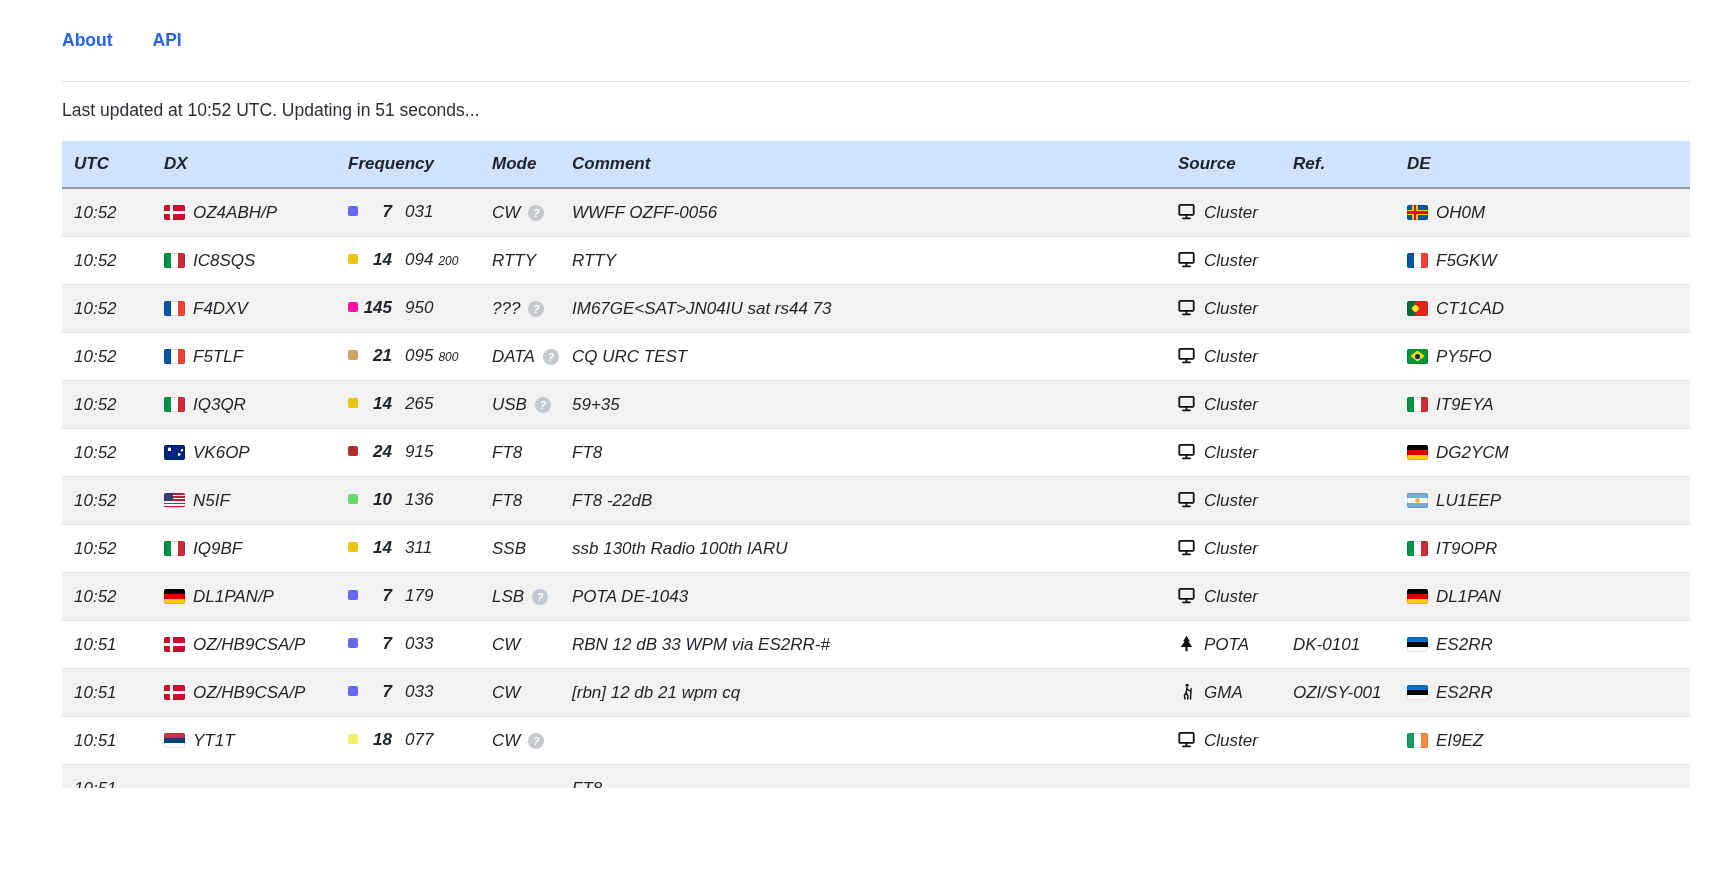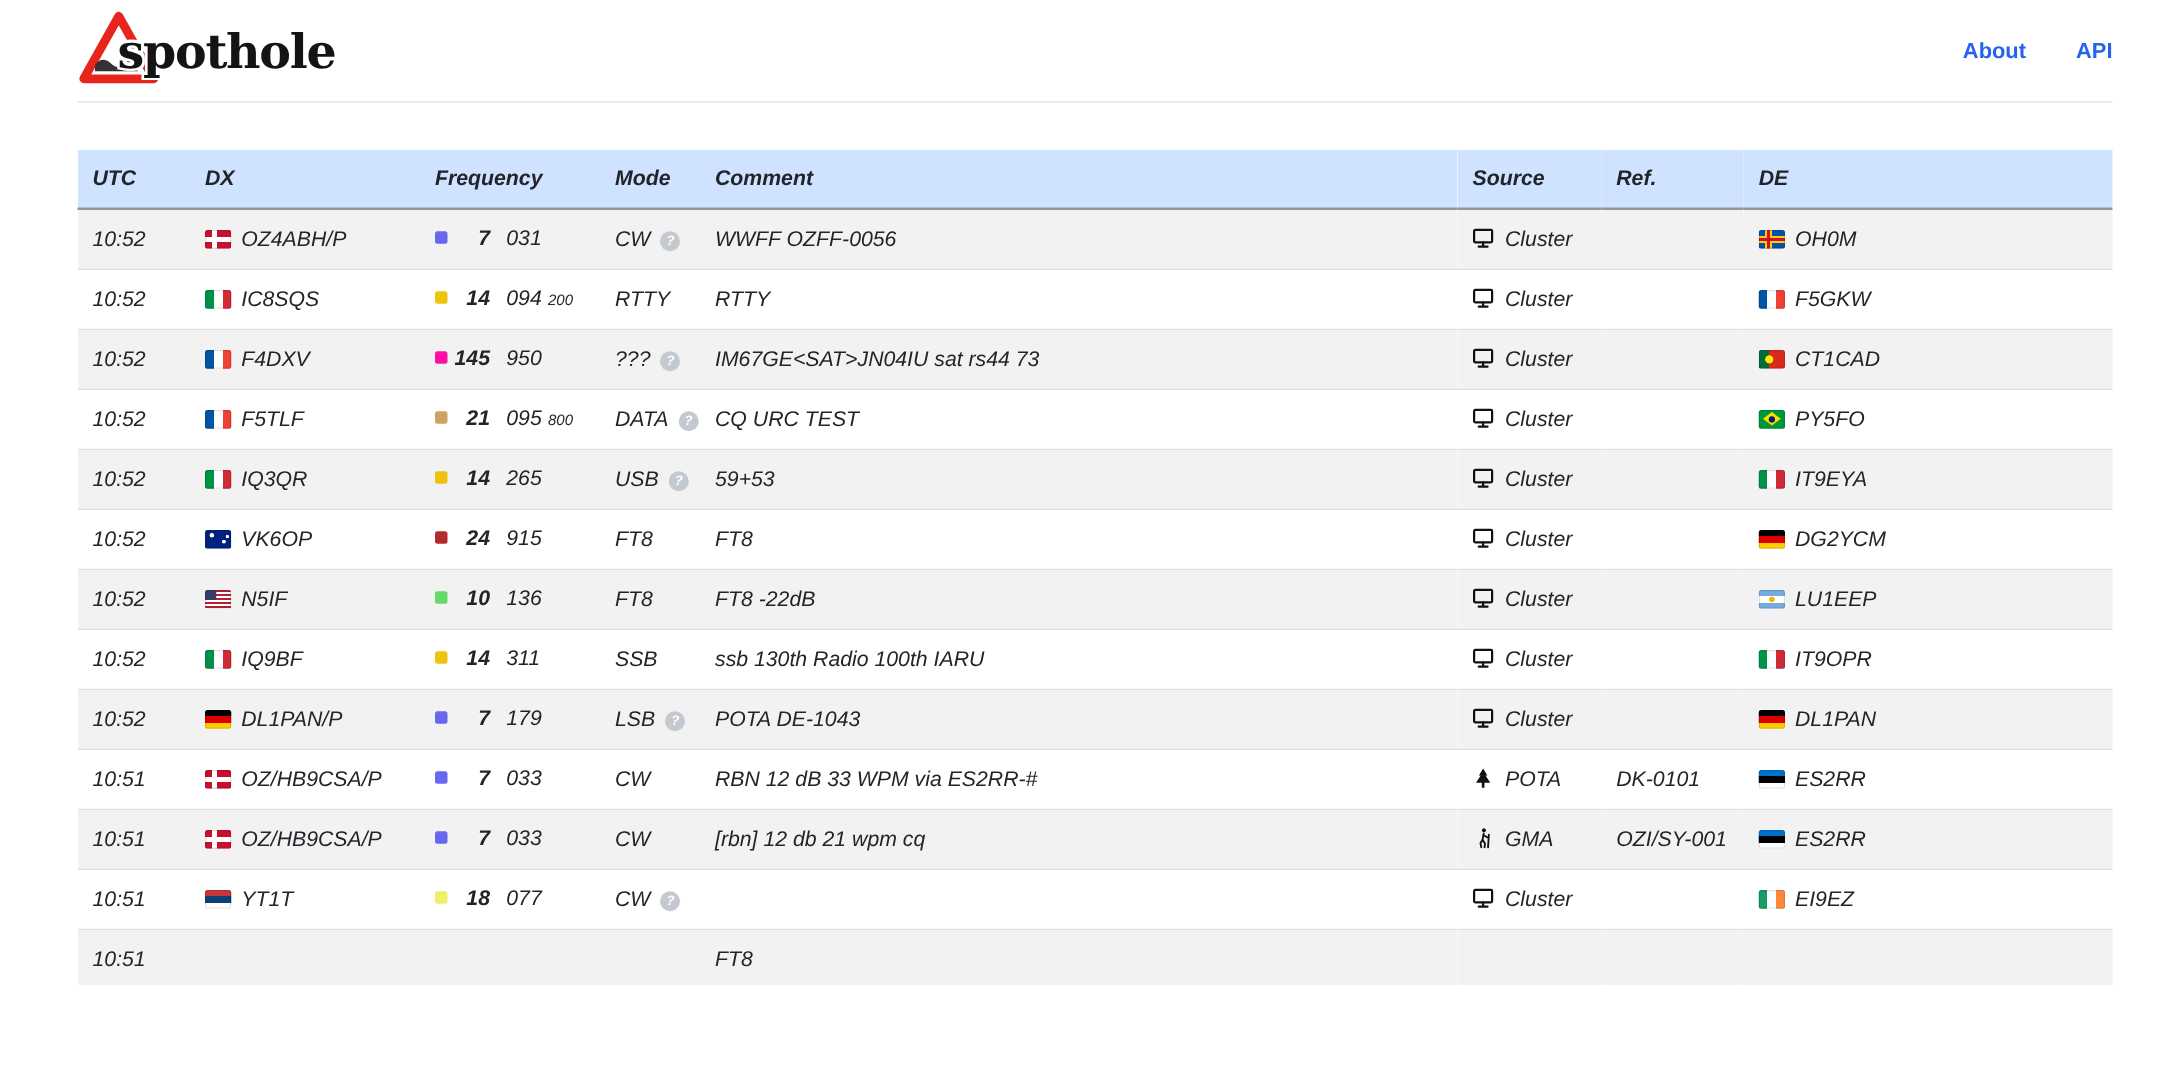--- a/index.html
+++ b/index.html
@@ -111,36 +111,28 @@
   .flag-br::after { content: ""; position: absolute; left: 8px; top: 5px; width: 5px; height: 5px;
     border-radius: 50%; background: #012169; }
 </style>
 </head>
 <body>
 
 <div class="clip">
 <div class="page">
 
   <div class="topbar">
-    <a class="brand" href="#">
-      <span class="brand-tri">
-        <svg width="66" height="62" viewBox="0 0 66 62" aria-hidden="true">
-          <path d="M33 6 L61 56 H5 Z" fill="#ffffff" stroke="#e8251c" stroke-width="7" stroke-linejoin="round"></path>
-          <path d="M14 45 c4 -6 9 -5 13 -1 c4 4 8 3 12 -2 c3 -3 6 -2 9 2 l0 6 H14 Z" fill="#333333"></path>
-        </svg>
-      </span>
-      <span class="brand-text">spothole</span>
-    </a>
     <div class="nav">
       <a href="#">About</a>
       <a href="#">API</a>
     </div>
   </div>
 
   <div class="statusrow">
+    <div class="status-text">Last updated at 10:52 UTC. Updating in 51 seconds...</div>
   </div>
 
   <table class="spots">
     <colgroup>
       <col style="width:90px">
           <col style="width:184px">
           <col style="width:144px">
           <col style="width:80px">
       <col style="width:606px">
           <col style="width:115px">
@@ -256,21 +248,21 @@
     <td>10:52</td>
     <td>
       <span class="flag flag-it"></span><span>IQ3QR</span>
     </td>
     <td>
       <span class="band-dot" style="background: rgb(238, 195, 11);"></span><span class="f-mhz">14</span><span class="f-khz">265</span><span class="f-hz"></span>
     </td>
     <td>
       <span>USB</span><span class="qbadge">?</span>
     </td>
-    <td>59+53</td>
+    <td>59+35</td>
     <td>
       <span class="src-icon"><svg viewBox="0 0 16 16">
                   <rect x="1.2" y="1.8" width="13.6" height="9.4" rx="1" fill="none" stroke="currentColor" stroke-width="1.7"></rect>
                   <path d="M8 11.4v2.3M4.7 14.4h6.6" stroke="currentColor" stroke-width="1.7" fill="none" stroke-linecap="round"></path>
                 </svg></span><span>Cluster</span>
     </td>
     <td></td>
     <td>
       <span class="flag flag-it"></span><span>IT9EYA</span>
     </td>

